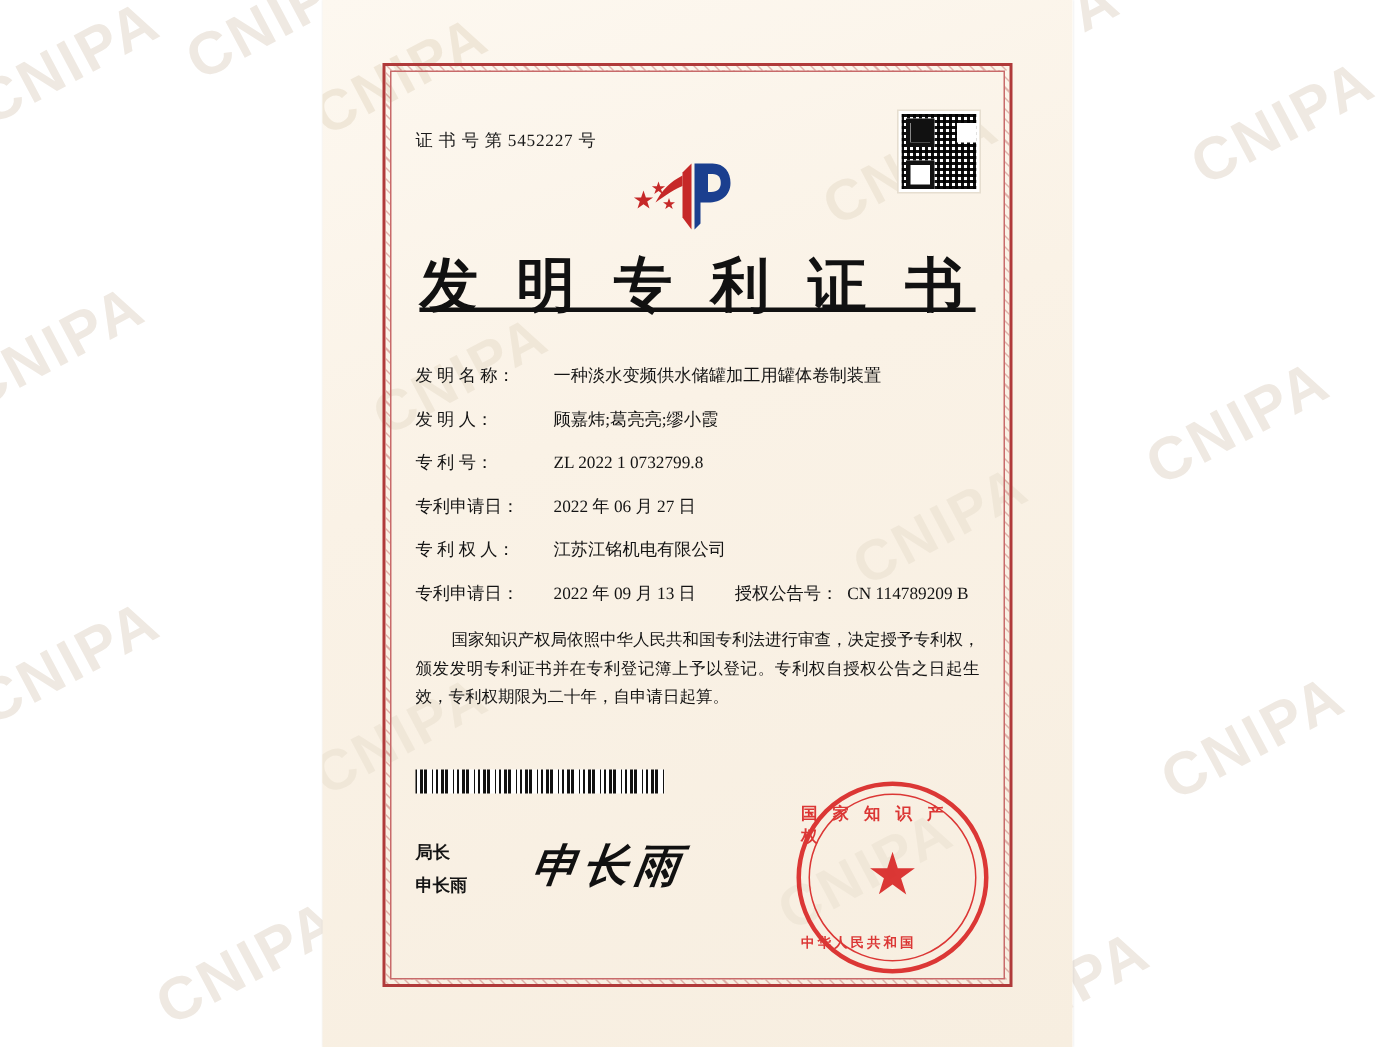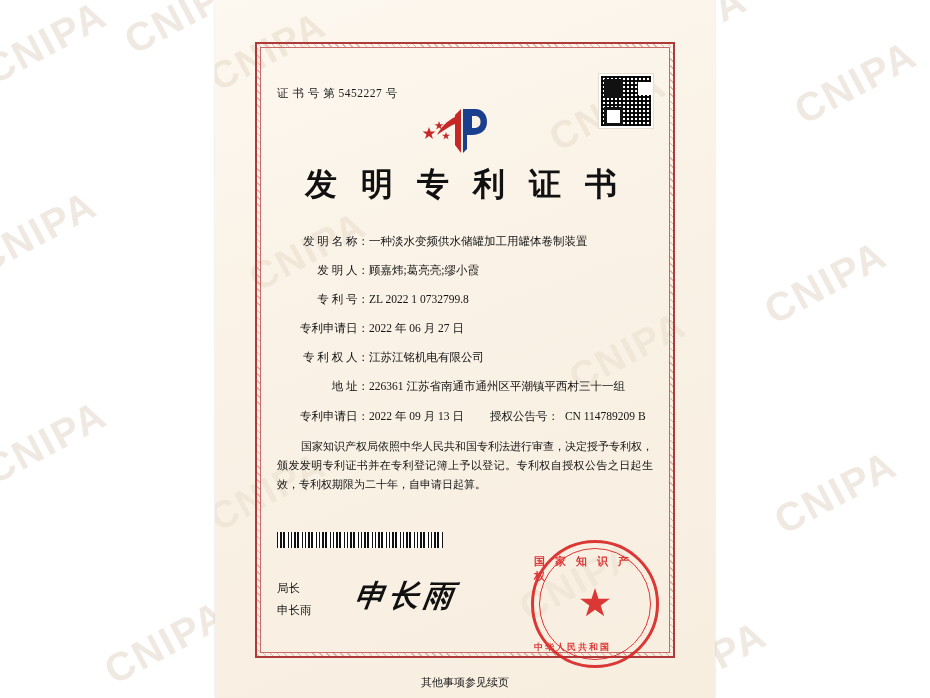--- a/index.html
+++ b/index.html
@@ -137,43 +137,43 @@
     width: 100%;
     text-align: center;
     margin-top: 4px;
     height: 54px;
     position: relative;
   }
   #emblem svg { display: inline-block; }
 
   #main-title {
     text-align: center;
-    font-size: 32px;
+    font-size: 39px;
     letter-spacing: 8px;
     font-weight: bold;
     color: #111;
     margin-top: 4px;
     font-family: "Liberation Serif", "DejaVu Serif", serif;
+    text-decoration: underline;
   }
 
   
   .fields { margin-top: 26px; }
   .row {
     display: flex;
     align-items: baseline;
     font-size: 11.5px;
     color: #141414;
     margin-bottom: 13px;
     line-height: 1.4;
   }
   .row .lbl {
     width: 92px;
     flex: 0 0 92px;
     letter-spacing: 0px;
-    text-align: right;
   }
   .row .val { flex: 1 1 auto; }
   .row .lbl2 {
     flex: 0 0 auto;
     margin-left: 26px;
     margin-right: 6px;
     text-align: right;
   }
   .row .val2 { flex: 0 0 auto; }
 
@@ -201,20 +201,21 @@
   
   #sig-block {
     margin-top: 30px;
     position: relative;
     height: 90px;
   }
   .sig-lines {
     font-size: 11.5px;
     line-height: 1.85;
     color: #141414;
+    font-weight: bold;
   }
   #handwriting {
     position: absolute;
     left: 78px;
     top: -2px;
     font-family: "Liberation Serif", "DejaVu Serif", serif;
     font-size: 30px;
     font-weight: bold;
     font-style: italic;
     letter-spacing: 4px;
@@ -335,24 +336,20 @@
         <div class="row">
           <span class="lbl">专利申请日：</span>
           <span class="val">2022 年 06 月 27 日</span>
         </div>
 
         <div class="row">
           <span class="lbl">专 利 权 人：</span>
           <span class="val">江苏江铭机电有限公司</span>
         </div>
 
-        <div class="row">
-          <span class="lbl">地          址：</span>
-          <span class="val">226361 江苏省南通市通州区平潮镇平西村三十一组</span>
-        </div>
 
         <div class="row">
           <span class="lbl">专利申请日：</span>
           <span class="val2">2022 年 09 月 13 日</span>
           <span class="lbl2">授权公告号：</span>
           <span class="val2">CN 114789209 B</span>
         </div>
       </div>
 
       <div class="para">国家知识产权局依照中华人民共和国专利法进行审查，决定授予专利权，颁发发明专利证书并在专利登记簿上予以登记。专利权自授权公告之日起生效，专利权期限为二十年，自申请日起算。</div>
@@ -370,15 +367,14 @@
           <div class="ring2"></div>
           <div class="arc-top">国家知识产权</div>
           <div class="star">★</div>
           <div class="arc-bottom">中华人民共和国</div>
         </div>
 
       </div>
 
     </div>
 
-    <div id="footer-note">其他事项参见续页</div>
   </div>
 </div>
 
 </body></html>

